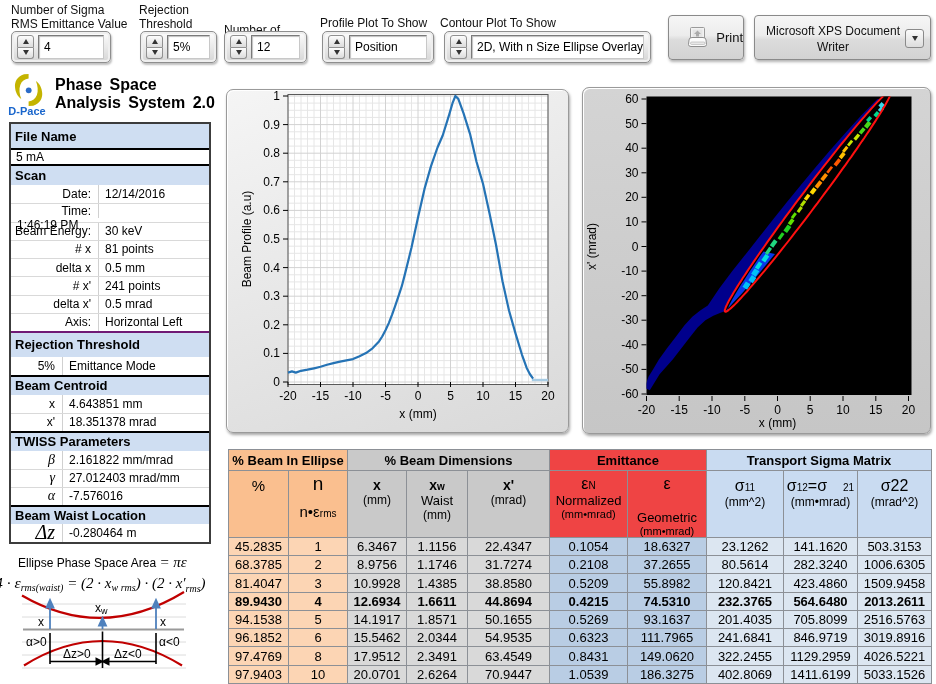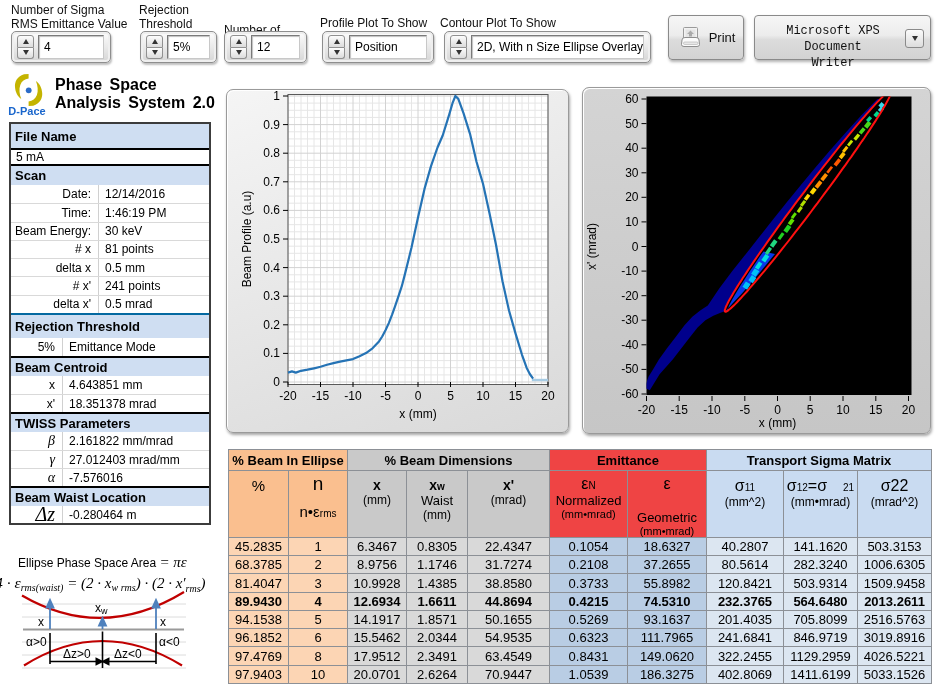--- a/index.html
+++ b/index.html
@@ -5,21 +5,21 @@
 .abs{position:absolute;}
 .lab{position:absolute;font-size:12px;color:#111;line-height:14px;white-space:nowrap;}
 .spin{position:absolute;height:32px;border:1px solid #8e8e8e;border-radius:5px;background:linear-gradient(#fdfdfd,#d6d6d6);box-shadow:1px 2px 2px rgba(0,0,0,0.25), inset 0 0 0 2px #efefef;display:flex;align-items:center;padding:0 6px 0 5px;}
 .sbtns{width:17px;height:24px;display:flex;flex-direction:column;margin-right:4px;}
 .sb{flex:1;border:1px solid #909090;background:linear-gradient(#fcfcfc,#dcdcdc);display:flex;align-items:center;justify-content:center;}
 .sb:first-child{border-radius:3px 3px 0 0;}
 .sb:last-child{border-radius:0 0 3px 3px;border-top:none;}
 .tri-u{width:0;height:0;border-left:3.5px solid transparent;border-right:3.5px solid transparent;border-bottom:5px solid #333;}
 .tri-d{width:0;height:0;border-left:3.5px solid transparent;border-right:3.5px solid transparent;border-top:5px solid #333;}
 .sfield{flex:1;height:24px;background:#fff;border:1px solid #7a7a7a;border-right-color:#c8c8c8;border-bottom-color:#c8c8c8;box-shadow:inset 1px 1px 1px rgba(0,0,0,0.25);display:flex;align-items:center;padding-left:5px;white-space:nowrap;overflow:hidden;}
-.btn{position:absolute;border:1px solid #8a8a8a;border-radius:4px;background:linear-gradient(#f6f6f6 0%,#ececec 45%,#dcdcdc 55%,#d2d2d2 100%);box-shadow:1px 2px 3px rgba(0,0,0,0.3);display:flex;align-items:center;justify-content:center;font-size:13px;color:#111;}
+.btn{position:absolute;border:1px solid #8a8a8a;border-radius:4px;background:linear-gradient(#f6f6f6 0%,#ececec 45%,#dcdcdc 55%,#d2d2d2 100%);box-shadow:1px 2px 3px rgba(0,0,0,0.3);display:flex;align-items:center;justify-content:flex-end;font-size:13px;color:#111;}
 .panel{position:absolute;border:1px solid #9a9a9a;border-radius:7px;box-shadow:1px 2px 3px rgba(0,0,0,0.35), inset 1px 1px 0 #fff;}
 .ltab{position:absolute;left:9px;top:122px;width:202px;border:2px solid #3c3c3c;background:#fef9c3;}
 .lsec{background:#cfdef2;font-weight:bold;font-size:13px;padding-left:4px;display:flex;align-items:center;color:#000;}
 .lrow{display:flex;font-size:12px;background:#fff;}
 .llab{text-align:right;padding-right:7px;border-right:1px solid #d0d0d0;display:flex;align-items:center;justify-content:flex-end;}
 .lval{flex:1;padding-left:6px;display:flex;align-items:center;}
 .btab{position:absolute;left:228px;top:449px;border-collapse:collapse;table-layout:fixed;font-size:13px;color:#000;}
 .btab td,.btab th{border:1px solid #8c9096;text-align:center;padding:0;overflow:hidden;}
 .btab td{height:18px;font-size:13px;}
 .hg{font-weight:bold;font-size:13px;height:21px;}
@@ -97,21 +97,21 @@
   </div>
 
 <div class="btn" style="left:668px;top:15px;width:76px;height:45px;">
 <svg width="24" height="23" viewBox="0 0 24 23" style="margin-right:6px;margin-left:2px;">
 <rect x="4.5" y="1.5" width="14" height="12" rx="1" fill="#f2f2f2" stroke="#9a9a9a"></rect>
 <rect x="6.5" y="3.5" width="10" height="8" fill="#e4e4e4" stroke="none"></rect>
 <path d="M11.5 4.5 l3.5 3.5 h-2 v2.5 h-3 v-2.5 h-2 z" fill="#aaaaaa"></path>
 <path d="M3 14 q0 -2.5 3 -2.5 h11 q3 0 3 2.5 l0.5 4.5 q0 2 -2.5 2 h-13 q-2.5 0 -2.5 -2 z" fill="#fbfbfb" stroke="#8e8e8e"></path>
 <rect x="4.5" y="16" width="14.5" height="2.5" rx="1.2" fill="#e8e8e8" stroke="#b0b0b0" stroke-width="0.6"></rect>
 </svg>Print</div>
-<div class="btn" style="left:754px;top:15px;width:177px;height:45px;font-family:Liberation Mono, monospace;">
+<div class="btn" style="left:754px;top:15px;width:177px;height:45px;">
 <div style="position:absolute;left:8px;top:7px;width:140px;text-align:center;line-height:16px;font-size:12px;">Microsoft XPS Document<br>Writer</div>
 <div style="position:absolute;right:6px;top:13px;width:19px;height:19px;border:1px solid #8a8a8a;border-radius:3px;background:linear-gradient(#fbfbfb,#ddd);display:flex;align-items:center;justify-content:center;">
       <span class="tri-d"></span>
     </div>
 </div>
 
 <svg class="abs" style="left:6px;top:70px;" width="130" height="50" viewBox="0 0 130 50">
 <path d="M18 4.3 C 11 6.5 8.6 12 9 17 C 9.3 22 11.6 26.5 15.3 29 C 13.4 24.5 12.8 19 14.3 15 C 15.8 11.2 18.6 9 22.6 8.6 L 22.6 4 Z" fill="#c4b400"></path>
 <path d="M27.2 35.7 C 34.2 33.5 36.6 28 36.2 23 C 35.9 18 33.6 13.5 29.9 11 C 31.8 15.5 32.4 21 30.9 25 C 29.4 28.8 26.6 31 22.6 31.4 L 22.6 36 Z" fill="#c4b400"></path>
 <circle cx="22.7" cy="20.3" r="2.9" fill="#2b6cc8"></circle>
@@ -122,21 +122,21 @@
 <div class="ltab">
     <div class="lsec" style="height:24px;">File Name</div>
     <div class="lrow" style="height:16px;border-top:2px solid #000;">
       <div class="lval" style="padding-left:5px;">5 mA</div>
     </div>
     <div class="lsec" style="height:21px;border-top:2px solid #000;">Scan</div>
     <div class="lrow" style="height:18.25px;">
       <div class="llab" style="width:88px;">Date:</div>
       <div class="lval">12/14/2016</div>
     </div>
-    <div class="lrow" style="height:18.25px;border-top:1px solid #d9d9d9;">
+    <div class="lrow" style="height:18.25px;border-top:1px solid #d9d9d9;flex-direction:column;">
       <div class="llab" style="width:88px;">Time:</div>
       <div class="lval">1:46:19 PM</div>
     </div>
     <div class="lrow" style="height:18.25px;border-top:1px solid #d9d9d9;">
       <div class="llab" style="width:88px;">Beam Energy:</div>
       <div class="lval">30 keV</div>
     </div>
     <div class="lrow" style="height:18.25px;border-top:1px solid #d9d9d9;">
       <div class="llab" style="width:88px;"># x</div>
       <div class="lval">81 points</div>
@@ -146,21 +146,25 @@
       <div class="lval">0.5 mm</div>
     </div>
     <div class="lrow" style="height:18.25px;border-top:1px solid #d9d9d9;">
       <div class="llab" style="width:88px;"># x'</div>
       <div class="lval">241 points</div>
     </div>
     <div class="lrow" style="height:18.25px;border-top:1px solid #d9d9d9;">
       <div class="llab" style="width:88px;">delta x'</div>
       <div class="lval">0.5 mrad</div>
     </div>
-    <div class="lsec" style="height:25.5px;border-top:2px solid #0369a1;">Rejection Threshold</div>
+    <div class="lrow" style="height:18.25px;border-top:1px solid #d9d9d9;">
+      <div class="llab" style="width:88px;">Axis:</div>
+      <div class="lval">Horizontal Left</div>
+    </div>
+    <div class="lsec" style="height:25.5px;border-top:2px solid #701a75;">Rejection Threshold</div>
     <div class="lrow" style="height:18px;">
       <div class="llab" style="width:52px;">5%</div>
       <div class="lval">Emittance Mode</div>
     </div>
     <div class="lsec" style="height:20px;border-top:2px solid #000;">Beam Centroid</div>
     <div class="lrow" style="height:18px;">
       <div class="llab" style="width:52px;">x</div>
       <div class="lval">4.643851 mm</div>
     </div>
     <div class="lrow" style="height:18px;border-top:1px solid #d9d9d9;">
@@ -514,25 +518,25 @@
         </td>
 <td class="ht">
           <div style="font-size:16px;margin-top:6px;">σ<span style="font-size:16px;">22</span></div>
           <div style="font-size:12px;">(mrad^2)</div>
         </td>
 </tr>
 <tr style="height:18px;">
         <td class="co">45.2835</td>
         <td class="co">1</td>
         <td class="cg gb">6.3467</td>
-        <td class="cg">0.8305</td>
+        <td class="cg">1.1156</td>
         <td class="cg">22.4347</td>
         <td class="ce gb">0.1054</td>
         <td class="ce">18.6327</td>
-        <td class="ct gb">40.2807</td>
+        <td class="ct gb">23.1262</td>
         <td class="ct">141.1620</td>
         <td class="ct">503.3153</td>
       </tr>
 <tr style="height:18px;">
         <td class="co">68.3785</td>
         <td class="co">2</td>
         <td class="cg gb">8.9756</td>
         <td class="cg">1.1746</td>
         <td class="cg">31.7274</td>
         <td class="ce gb">0.2108</td>
@@ -540,24 +544,24 @@
         <td class="ct gb">80.5614</td>
         <td class="ct">282.3240</td>
         <td class="ct">1006.6305</td>
       </tr>
 <tr style="height:19px;">
         <td class="co">81.4047</td>
         <td class="co">3</td>
         <td class="cg gb">10.9928</td>
         <td class="cg">1.4385</td>
         <td class="cg">38.8580</td>
-        <td class="ce gb">0.3733</td>
+        <td class="ce gb">0.5209</td>
         <td class="ce">55.8982</td>
         <td class="ct gb">120.8421</td>
-        <td class="ct">503.9314</td>
+        <td class="ct">423.4860</td>
         <td class="ct">1509.9458</td>
       </tr>
 <tr style="height:18px;font-weight:bold;">
         <td class="co">89.9430</td>
         <td class="co">4</td>
         <td class="cg gb">12.6934</td>
         <td class="cg">1.6611</td>
         <td class="cg">44.8694</td>
         <td class="ce gb">0.4215</td>
         <td class="ce">74.5310</td>

